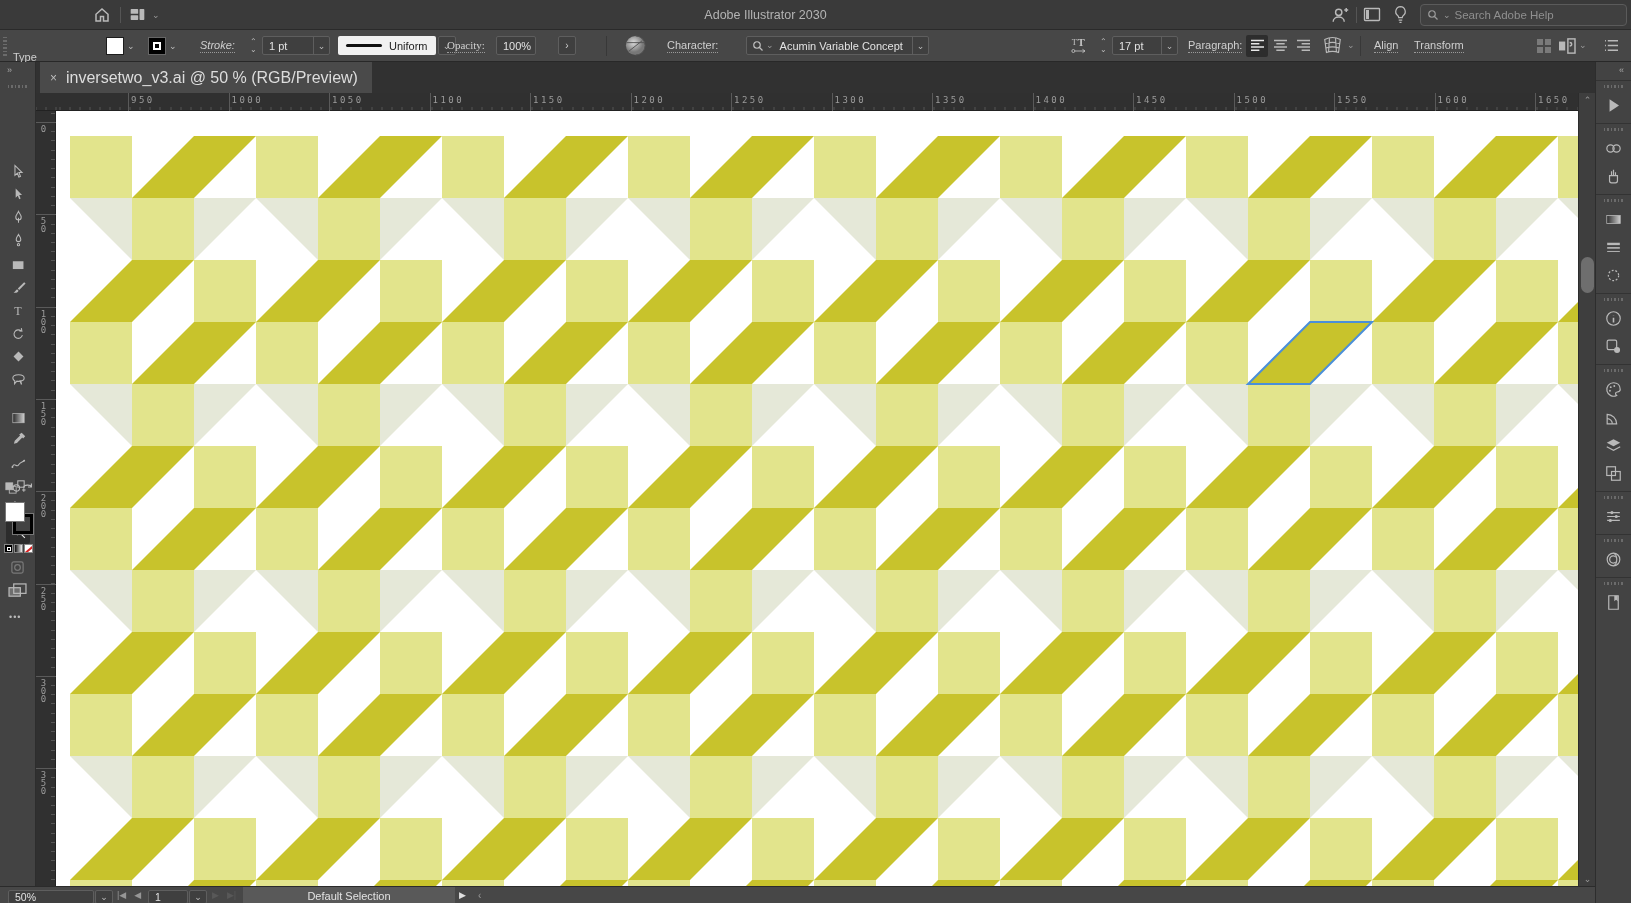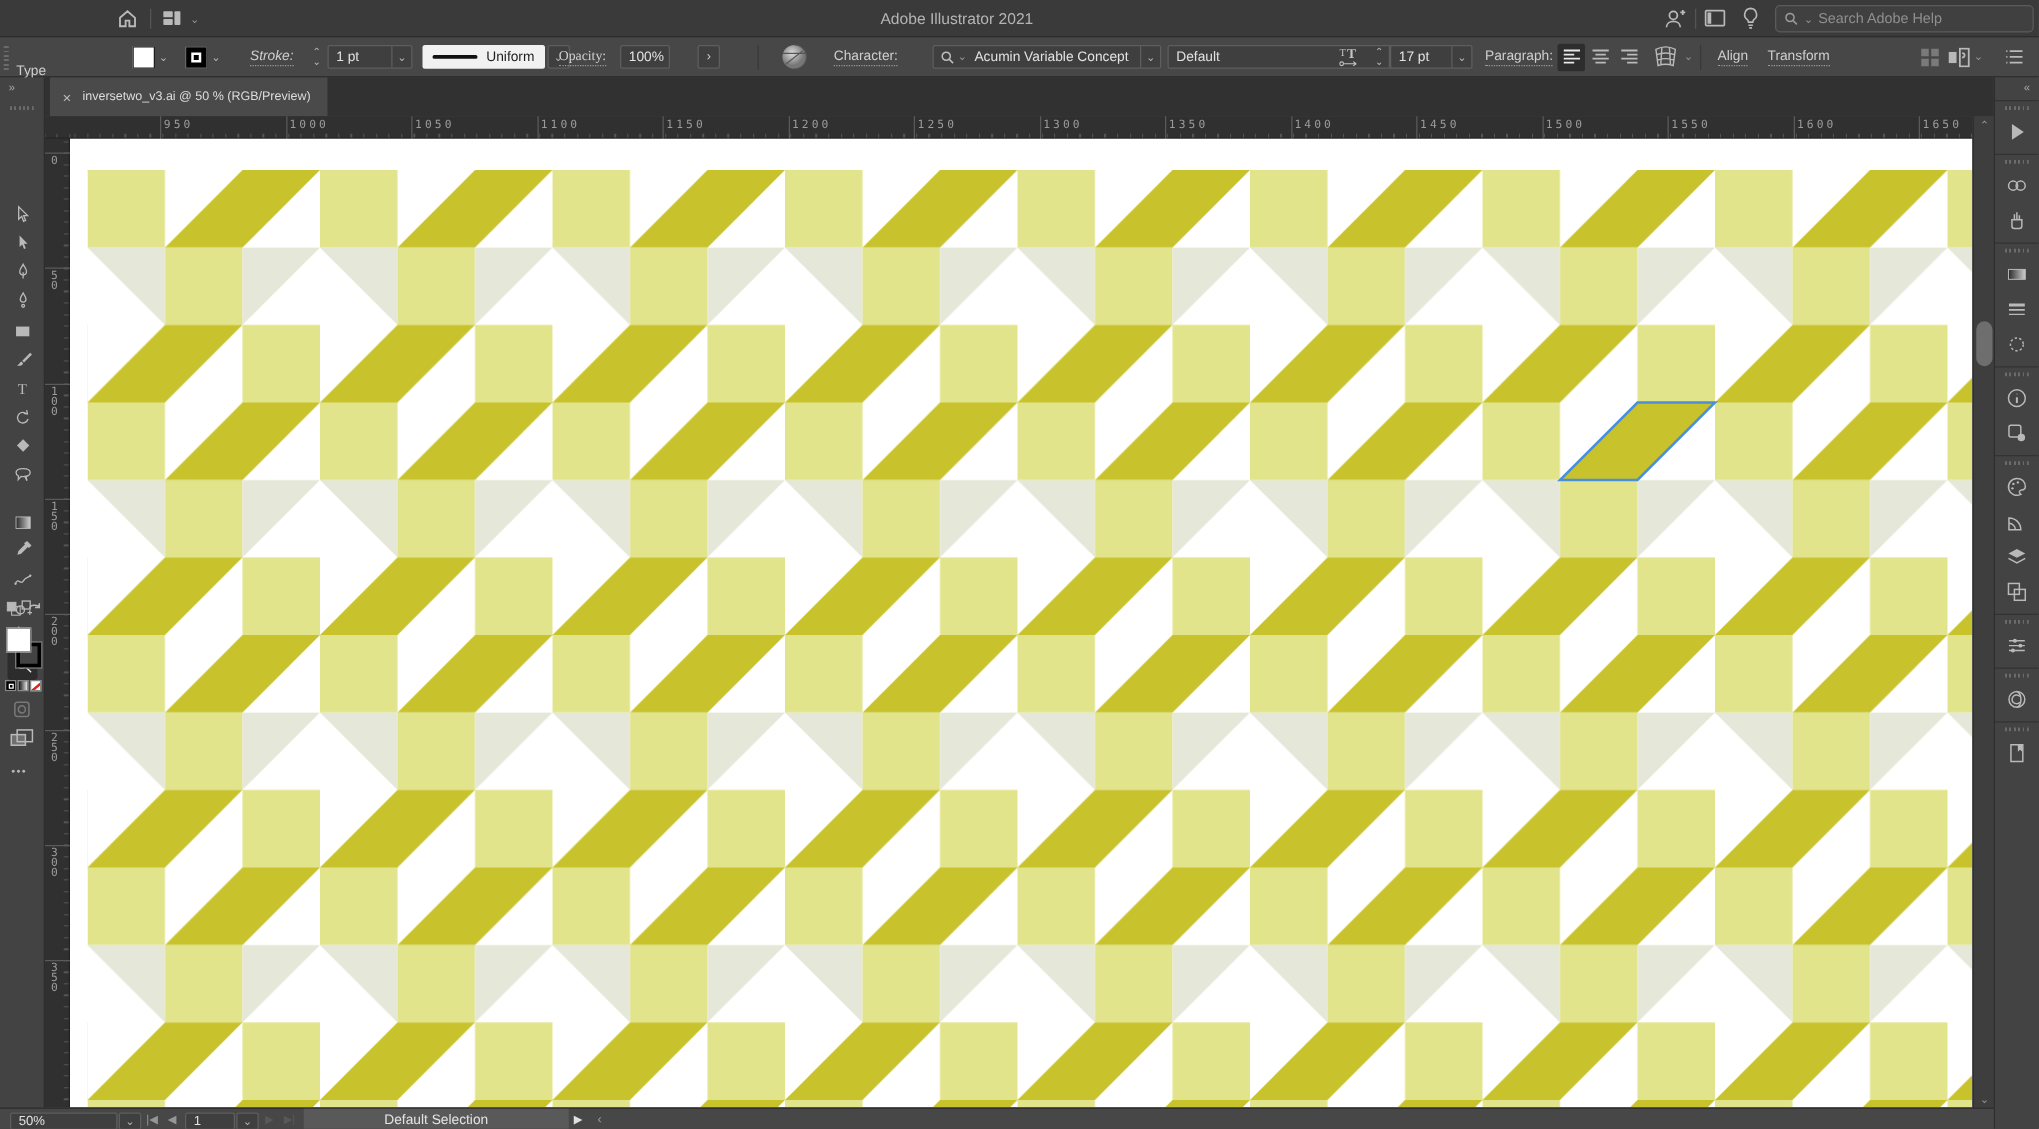--- a/index.html
+++ b/index.html
@@ -58,21 +58,21 @@
   .tool { position:absolute; left:6px; width:24px; height:22px; display:flex;
     align-items:center; justify-content:center; color:#b9b9b9; }
   .tool.active { background:#2c2c2c; border-radius:3px; color:#ececec; height:26px; }
   .tool svg { width:17px; height:17px; }
 
   #tabbar { position:absolute; left:36px; top:62px; width:1559px; height:31px;
     background:#313131; }
   #doc-tab { position:absolute; left:4px; top:0; height:31px; background:#4a4a4a;
     display:flex; align-items:center; padding:0 14px 0 10px; gap:9px; }
   #doc-tab .x { color:#bdbdbd; font-size:12px; }
-  #doc-tab .t { color:#dddddd; font-size:10px; white-space:nowrap; }
+  #doc-tab .t { color:#dddddd; font-size:16px; white-space:nowrap; }
 
   
   #hruler { position:absolute; left:36px; top:93px; width:1542px; height:18px;
     background:#303030; border-bottom:1px solid #222;
     background-image:repeating-linear-gradient(to right,#555 0 1px,transparent 1px 10.05px);
     background-size:100% 4px; background-position:23.5px 14px; background-repeat:repeat-x; }
   .hlab { position:absolute; top:2px; font-family:"DejaVu Sans Mono", monospace;
     font-size:9px; letter-spacing:2.5px; color:#9b9b9b; white-space:nowrap; }
   .htick { position:absolute; top:0; width:1px; height:18px; background:#5a5a5a; }
   #vruler { position:absolute; left:36px; top:111px; width:20px; height:775px;
@@ -147,21 +147,21 @@
     </span>
     <span class="tb-divider" style="left:120px;"></span>
     <span class="tbar-ic" style="left:129px; top:7px;">
       <svg width="17" height="15" viewBox="0 0 24 22" fill="currentColor">
           <rect x="2" y="3" width="11" height="7" rx="1"></rect>
           <rect x="15" y="3" width="7" height="16" rx="1"></rect>
           <rect x="2" y="12" width="11" height="7" rx="1"></rect>
         </svg>
     </span>
     <span class="mini-chev" style="position:absolute; left:152px; top:11px;">⌄</span>
-    <div id="win-title">Adobe Illustrator 2021</div>
+    <div id="win-title">Adobe Illustrator 2030</div>
 
     <span class="tbar-ic" style="left:1330px; top:6px;">
       <svg width="19" height="19" viewBox="0 0 24 24" fill="none" stroke="currentColor" stroke-width="1.8">
           <circle cx="11" cy="8" r="4"></circle>
           <path d="M4 20 c0-4 3.5-6 7-6 s7 2 7 6"></path>
           <path d="M18 5 h5 M20.5 2.5 v5"></path>
         </svg>
     </span>
     <span class="tb-divider" style="left:1356px;"></span>
     <span class="tbar-ic" style="left:1363px; top:7px;">
@@ -260,26 +260,20 @@
         <span class="cb-link">Character:</span>
       </div>
     <div class="cb" style="left:746px;">
       <span class="field" style="width:183px; justify-content:flex-start;">
         <svg width="12" height="12" viewBox="0 0 24 24" fill="none" stroke="#bdbdbd" stroke-width="2.4" style="margin-left:5px;">
             <circle cx="10" cy="10" r="6.5"></circle>
             <path d="M15 15 L21 21"></path>
           </svg>
         <span class="mini-chev" style="margin:0 2px;">⌄</span>
         <span class="val" style="padding-left:4px; flex:1;">Acumin Variable Concept</span>
-        <span class="chev">⌄</span>
-      </span>
-    </div>
-    <div class="cb" style="left:934px;">
-      <span class="field" style="width:194px; justify-content:space-between;">
-        <span class="val">Default</span>
         <span class="chev">⌄</span>
       </span>
     </div>
 
     <div class="cb" style="left:1070px;">
       <svg width="20" height="20" viewBox="0 0 24 24" fill="#c5c5c5">
           <text x="2" y="11" font-size="10" font-family="Liberation Serif, serif" fill="#c5c5c5">T</text>
           <text x="9" y="12" font-size="13" font-weight="bold" font-family="Liberation Serif, serif" fill="#c5c5c5">T</text>
           <circle cx="4" cy="18" r="1.8" fill="none" stroke="#c5c5c5"></circle>
           <path d="M6 18 h12 m0 0 l-3-2 m3 2 l-3 2" stroke="#c5c5c5" fill="none"></path>

